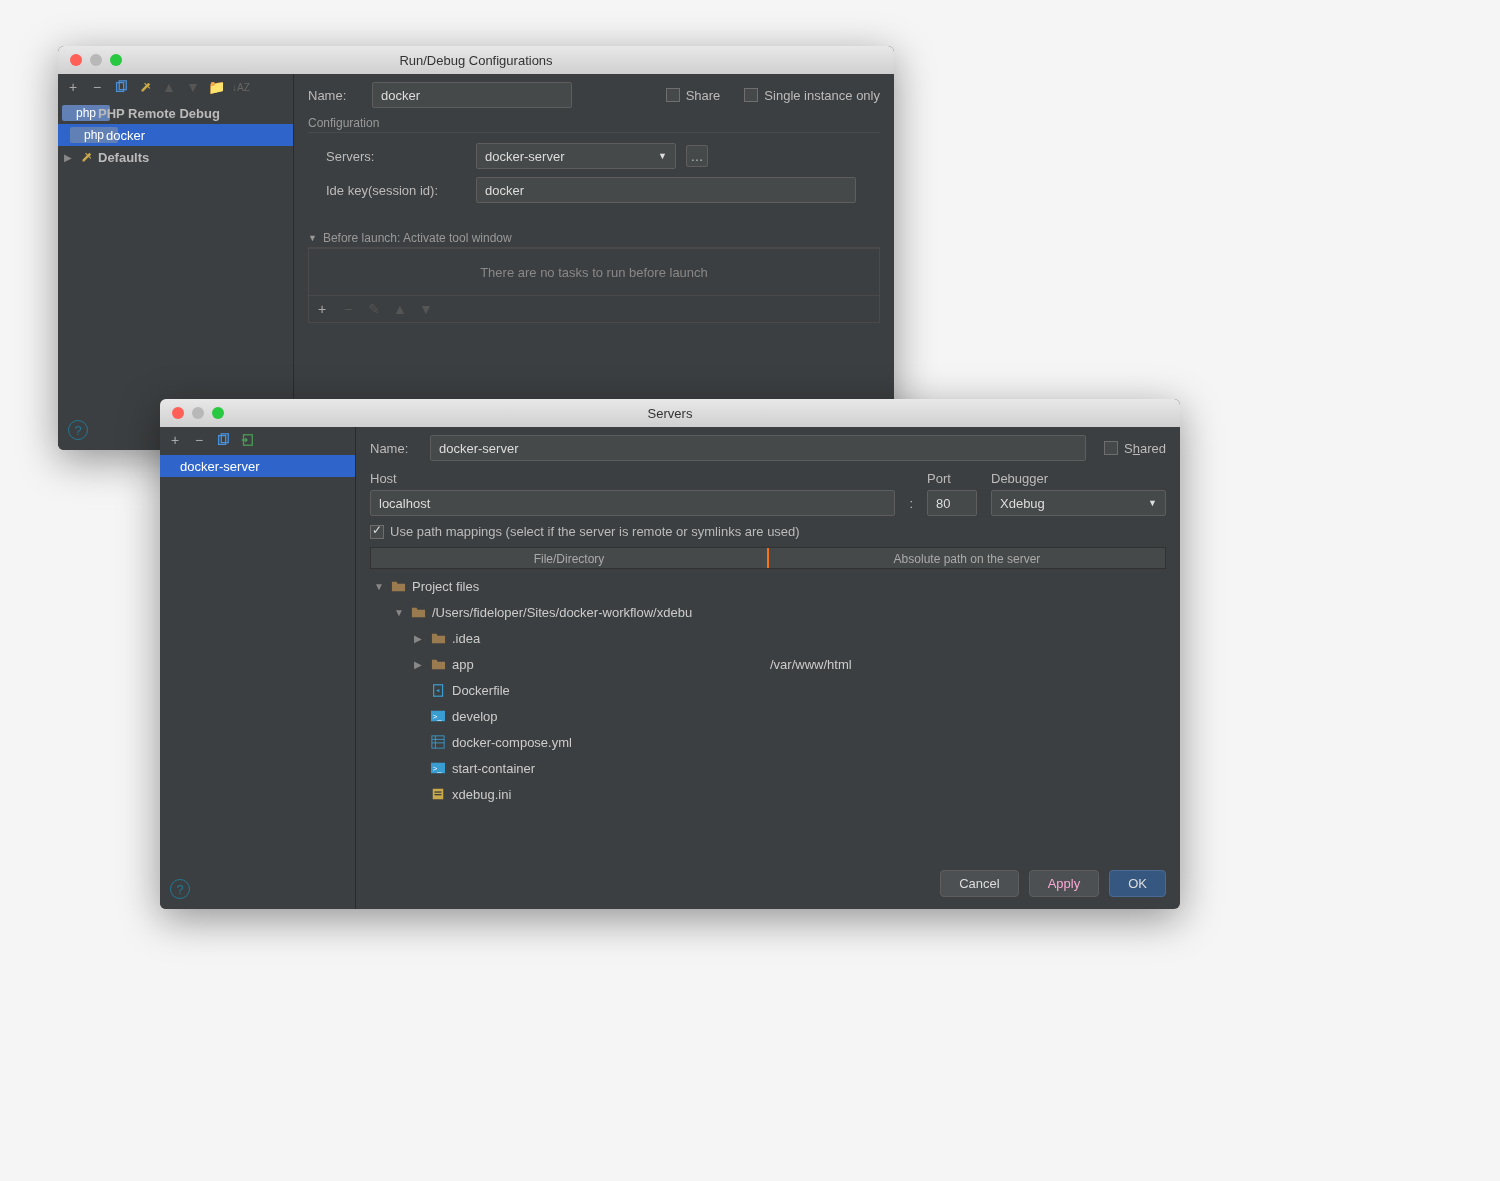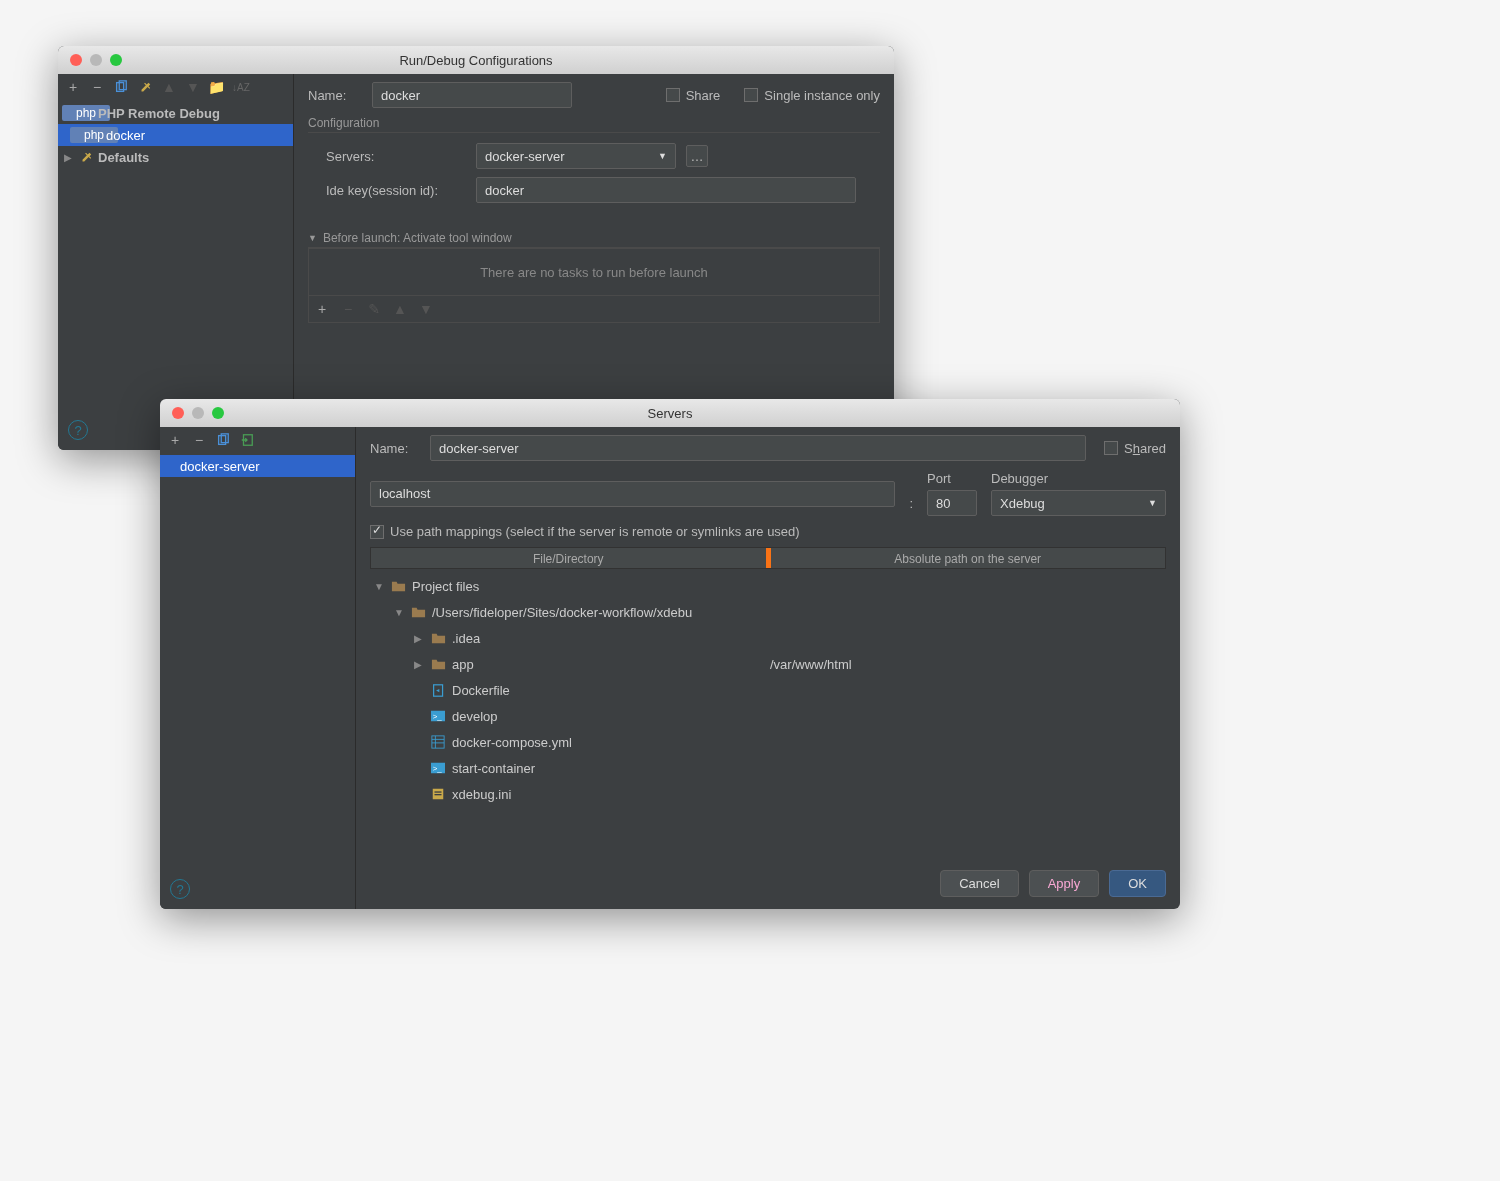--- a/index.html
+++ b/index.html
@@ -45,21 +45,21 @@
 .chklabel { display: flex; align-items: center; cursor: pointer; }
 .underline { text-decoration: underline; }
 
 .section-title { color: #999; font-size: 12px; border-bottom: 1px solid #4a4a4a; padding-bottom: 2px; margin-bottom: 10px; margin-top: 6px; }
 .before-box { background: #3c3f41; border: 1px solid #4a4a4a; min-height: 48px; display: flex; align-items: center; justify-content: center; color: #888; font-size: 13px; }
 .before-tools { border: 1px solid #4a4a4a; border-top: none; padding: 4px; display: flex; gap: 8px; }
 
 .iconbtn { width: 22px; height: 22px; border: 1px solid #5e5e5e; background: #45494a; display: flex; align-items: center; justify-content: center; cursor: pointer; border-radius: 2px; }
 
 .table-head { display: flex; background: #45494a; border: 1px solid #323232; height: 22px; font-size: 12px; color: #aaa; }
-.th { flex: 1; text-align: center; line-height: 22px; border-right: 5px solid #f97316; }
+.th { flex: 1; text-align: center; line-height: 22px; border-right: 2px solid #f97316; }
 .th:last-child { border-right: none; }
 
 .file-tree { font-size: 13px; color: #ccc; }
 .frow { display: flex; align-items: center; height: 26px; gap: 6px; cursor: pointer; }
 .frow .arrow { width: 10px; font-size: 10px; color: #888; }
 .ficon { width: 16px; height: 16px; display: inline-flex; align-items: center; justify-content: center; }
 .folder-icon { fill: #9a7b4f; }
 .path-col { position: absolute; left: 400px; }
 
 .buttons { position: absolute; bottom: 12px; right: 14px; display: flex; gap: 10px; }
@@ -213,20 +213,21 @@
       <div class="row">
         <span style="width:50px">Name:</span>
         <input class="input wide" value="docker-server" style="">
         <label class="chklabel" style="margin-left:8px">
             <span class="checkbox"></span>
             <span>S<span class="underline">h</span>ared</span>
           </label>
       </div>
       <div class="row" style="gap:14px;margin-top:10px">
         <div style="flex:1">
+          <div style="margin-bottom:4px">Host</div>
           <input class="input" style="width: 100%;" value="localhost">
         </div>
         <div style="align-self:flex-end;padding-bottom:5px">:</div>
         <div style="width:50px">
           <div style="margin-bottom:4px">Port</div>
           <input class="input" style="width: 100%;" value="80">
         </div>
         <div style="width:175px">
           <div style="margin-bottom:4px">Debugger</div>
           <div class="select">

